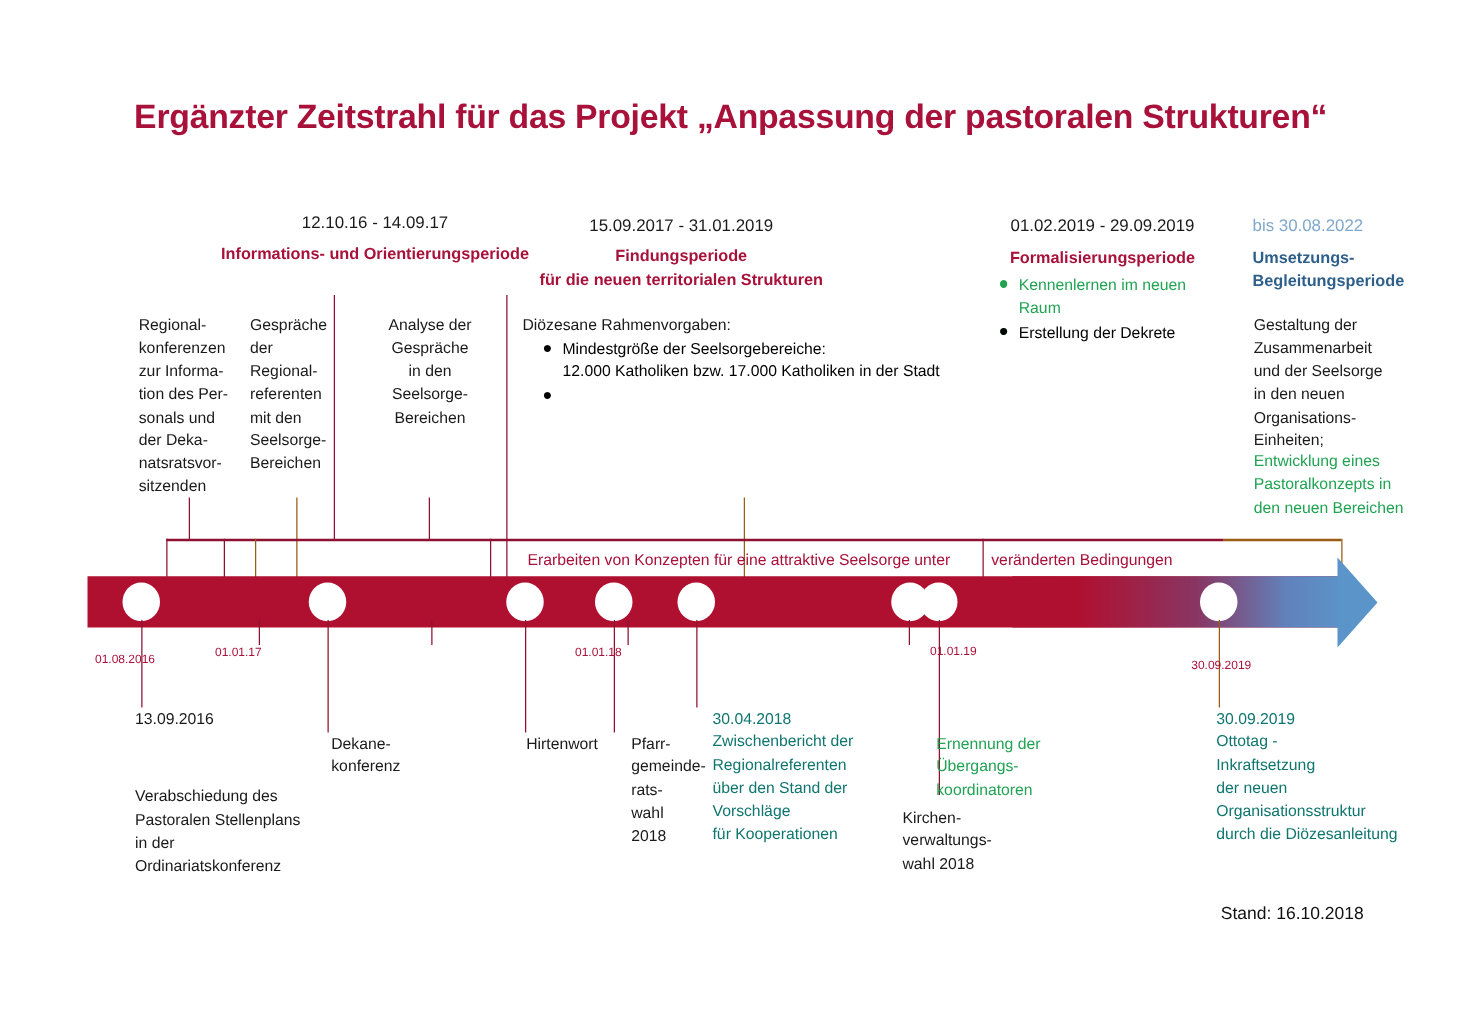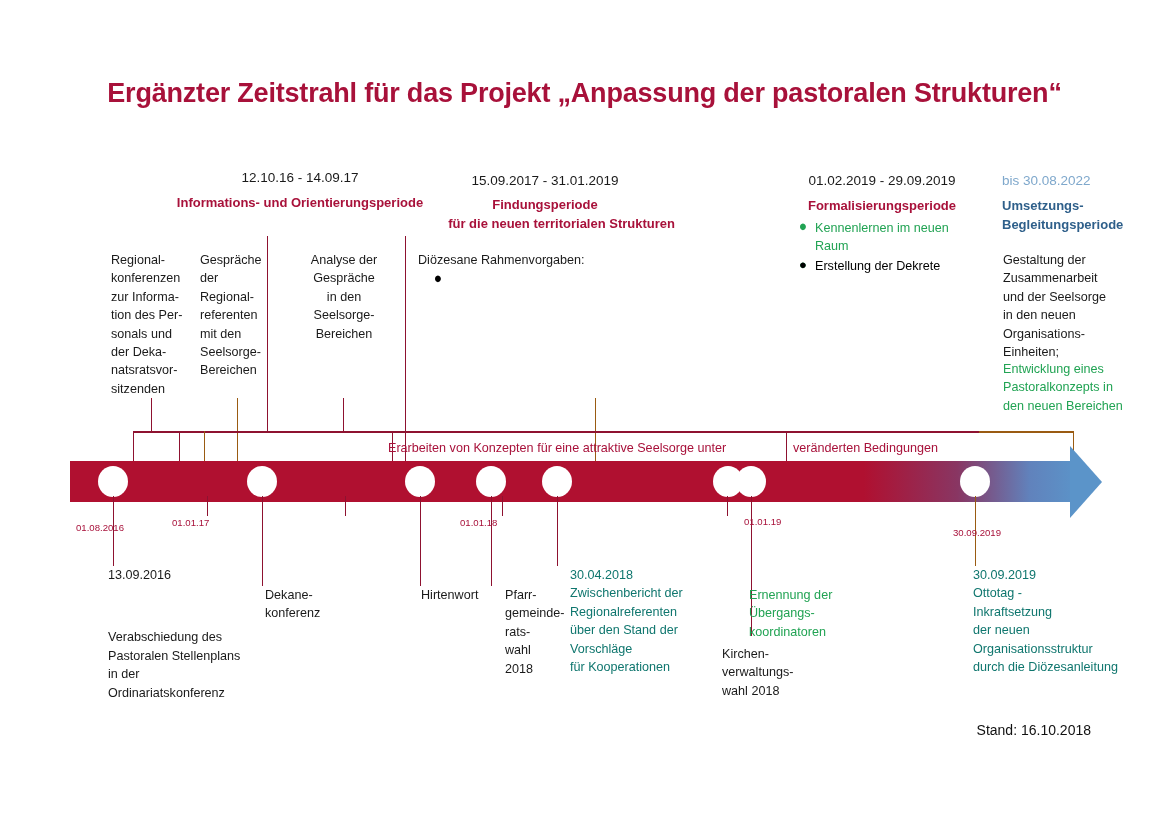--- a/index.html
+++ b/index.html
@@ -60,21 +60,21 @@
 </head>
 <body>
 
 <div class="abs" id="title">Ergänzter Zeitstrahl für das Projekt „Anpassung der pastoralen Strukturen“</div>
 
 <div class="abs period-date" style="left:200px;top:170px;width:200px;">12.10.16 - 14.09.17</div>
 <div class="abs period-name" style="left:120px;top:194px;width:360px;">Informations- und Orientierungsperiode</div>
 
 <div class="abs period-date" style="left:430px;top:173px;width:230px;">15.09.2017 - 31.01.2019</div>
 <div class="abs period-name" style="left:430px;top:196px;width:230px;">Findungsperiode</div>
-<div class="abs period-name" style="left:415px;top:215px;width:260px;text-align:right;">für die neuen territorialen Strukturen</div>
+<div class="abs period-name" style="left:415px;top:215px;width:260px;">für die neuen territorialen Strukturen</div>
 
 <div class="abs period-date" style="left:796px;top:173px;width:172px;">01.02.2019 - 29.09.2019</div>
 <div class="abs period-name" style="left:796px;top:197px;width:172px;">Formalisierungsperiode</div>
 
 <div class="abs period-date blue" style="left:1002px;top:173px;width:150px;text-align:left;">bis 30.08.2022</div>
 <div class="abs period-name blue" style="left:1002px;top:197px;width:150px;text-align:left;">Umsetzungs-</div>
 <div class="abs period-name blue" style="left:1002px;top:216px;width:160px;text-align:left;">Begleitungsperiode</div>
 
 <div class="abs body-text" style="left:111px;top:251px;width:86px;white-space:pre-line;">Regional-
 konferenzen
@@ -96,20 +96,22 @@
 <div class="abs body-text center" style="left:296px;top:251px;width:96px;white-space:pre-line;">Analyse der
 Gespräche
 in den
 Seelsorge-
 Bereichen</div>
 
 <div class="abs body-text" style="left:418px;top:251px;width:380px;">Diözesane Rahmenvorgaben:</div>
 <div class="abs bullets" style="left:432px;top:270px;width:368px;">
   <div class="li">
     <span class="dot blk">●</span>
+    <span style="white-space:pre-line;">Mindestgröße der Seelsorgebereiche:
+12.000 Katholiken bzw. 17.000 Katholiken in der Stadt</span>
   </div>
   <div class="li">
     <span class="dot blk">●</span>
   </div>
 </div>
 
 <div class="abs bullets" style="left:797px;top:218px;width:196px;">
   <div class="li">
     <span class="dot grn">●</span>
   </div>
@@ -148,21 +150,21 @@
 
 <div class="hline abs brown" style="left:979px;top:431px;width:94px;"></div>
 
 <div class="vline abs" style="left:133px;top:431px;height:31px;"></div>
 <div class="vline abs" style="left:179px;top:431px;height:31px;"></div>
 <div class="vline abs brown" style="left:204px;top:431px;height:31px;"></div>
 <div class="vline abs" style="left:392px;top:431px;height:31px;"></div>
 <div class="vline abs" style="left:786px;top:431px;height:31px;"></div>
 <div class="vline abs brown" style="left:1073px;top:431px;height:31px;"></div>
 
-<div class="banner" style="left:388px;top:441px;">Erarbeiten von Konzepten für eine attraktive Seelsorge unter</div>
+<div class="banner" style="left:422px;top:441px;">Erarbeiten von Konzepten für eine attraktive Seelsorge unter</div>
 <div class="banner" style="left:793px;top:441px;">veränderten Bedingungen</div>
 
 <div class="abs" id="bar"></div>
 <div class="abs" id="bar-grad"></div>
 <div class="abs" id="arrowhead"></div>
 
 <div class="node" style="left:98px;"></div>
 <div class="node" style="left:247px;"></div>
 <div class="node" style="left:405px;"></div>
 <div class="node" style="left:476px;"></div>

